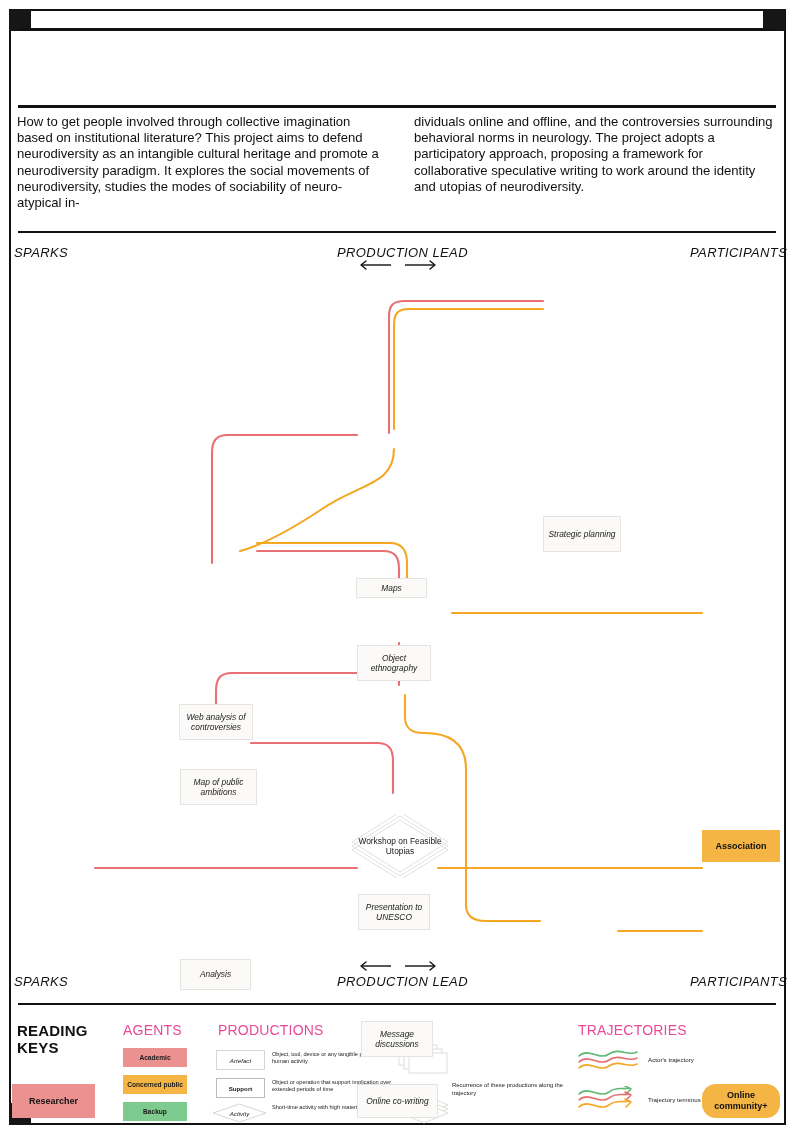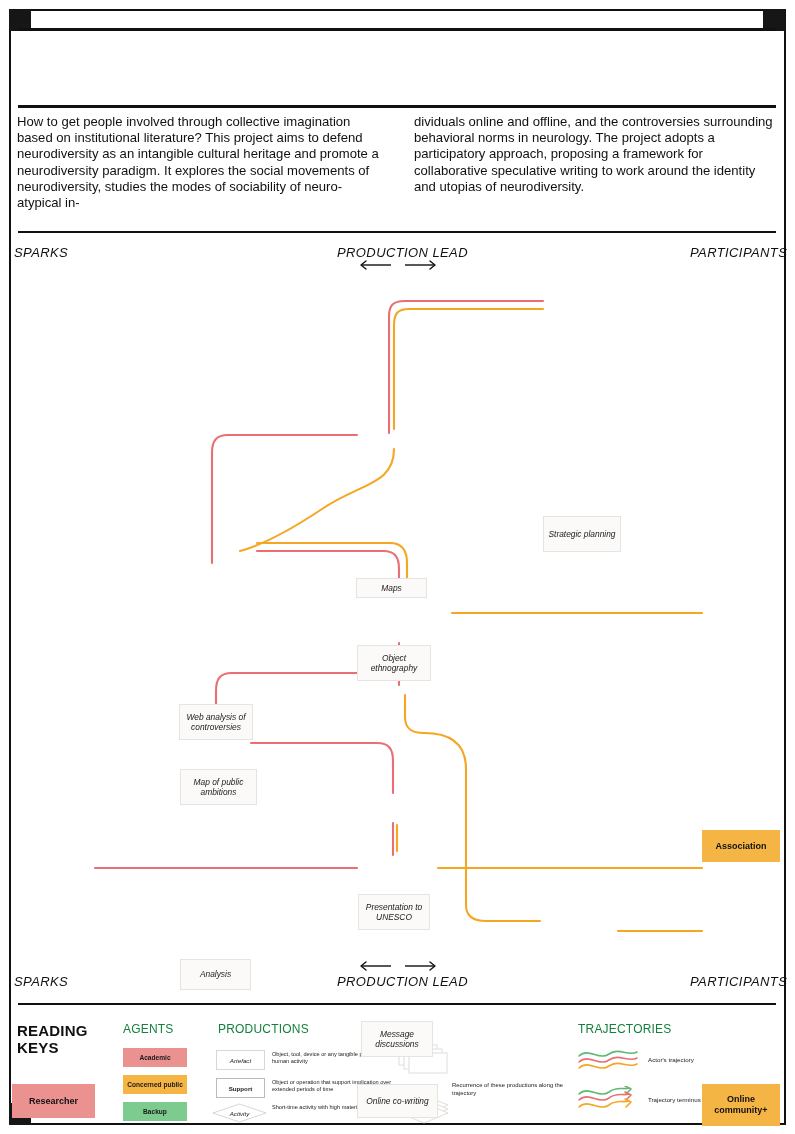--- a/index.html
+++ b/index.html
@@ -63,21 +63,21 @@
   .diamond-wrap svg{display:block;}
   .diamond-label{
     position:absolute;inset:0;display:flex;align-items:center;justify-content:center;
     text-align:center;font-size:8.4px;line-height:10.4px;color:#1a1a1a;
   }
 
   
   #rule-keys{position:absolute;left:18px;top:1003px;width:758px;height:2px;background:#111;}
   #keys{position:absolute;left:0;top:1010px;width:795px;height:118px;}
   #keys-title{position:absolute;left:17px;top:12px;font-size:15px;font-weight:700;line-height:17px;letter-spacing:.2px;}
-  .keys-head{position:absolute;font-size:12px;font-weight:400;letter-spacing:.2px;color:#15803d;}
+  .keys-head{position:absolute;font-size:14px;font-weight:400;letter-spacing:.2px;color:#ec4899;}
   #agents-head{left:123px;top:12px;}
   #prod-head{left:218px;top:12px;}
   #traj-head{left:578px;top:12px;}
 
   .swatch{position:absolute;width:64px;height:19px;display:flex;align-items:center;justify-content:center;
           font-size:6.6px;font-weight:700;text-align:center;line-height:7.8px;color:#1a1a1a;}
   .sw-pink{background:#eb9291;}
   .sw-orange{background:#f5b544;}
   .sw-green{background:#7ecb8f;}
 
@@ -178,34 +178,44 @@
     <div class="node artefact" style="left:543px;top:283px;width:78px;height:36px;">Strategic planning</div>
 
     <div class="node artefact" style="left:356px;top:345px;width:71px;height:20px;">Maps</div>
 
     <div class="node artefact" style="left:357px;top:412px;width:74px;height:36px;">Object ethnography</div>
 
     <div class="node artefact" style="left:179px;top:471px;width:74px;height:36px;">Web analysis of controversies</div>
 
     <div class="node artefact" style="left:180px;top:536px;width:77px;height:36px;">Map of public ambitions</div>
 
+    <div class="diamond-wrap" style="left:348px;top:581px;width:104px;height:64px;">
+      <svg width="104" height="64" viewBox="0 0 104 64">
+        <g fill="#ffffff" stroke="#e3e1dd" stroke-width="1">
+          <polygon points="52,2 100,32 52,62 4,32"></polygon>
+          <polygon points="52,6 100,36 52,66 4,36" fill="none"></polygon>
+          <polygon points="52,-2 100,28 52,58 4,28" fill="none"></polygon>
+        </g>
+      </svg>
+      <div class="diamond-label">Workshop on Feasible Utopias</div>
+    </div>
 
     <div class="node artefact" style="left:358px;top:661px;width:72px;height:36px;">Presentation to UNESCO</div>
 
     <div class="node artefact" style="left:180px;top:726px;width:71px;height:31px;">Analysis</div>
 
     <div class="node artefact" style="left:361px;top:788px;width:72px;height:36px;">Message discussions</div>
 
     <div class="node artefact" style="left:357px;top:851px;width:81px;height:34px;">Online co-writing</div>
 
     <div class="node agent pink" style="left:12px;top:851px;width:83px;height:34px;">Researcher</div>
 
     <div class="node agent orange" style="left:702px;top:597px;width:78px;height:32px;">Association</div>
 
-    <div class="node agent orange" style="left:702px;top:851px;width:78px;height:42px;">Online community+</div>
+    <div class="node agent orange" style="left:702px;top:851px;width:78px;height:34px;border-radius:14px;">Online community+</div>
 
   </div>
 
   <div id="rule-keys"></div>
   <div id="keys">
 
     <div id="keys-title">
       <span>READING</span><br>
       <span>KEYS</span>
     </div>

